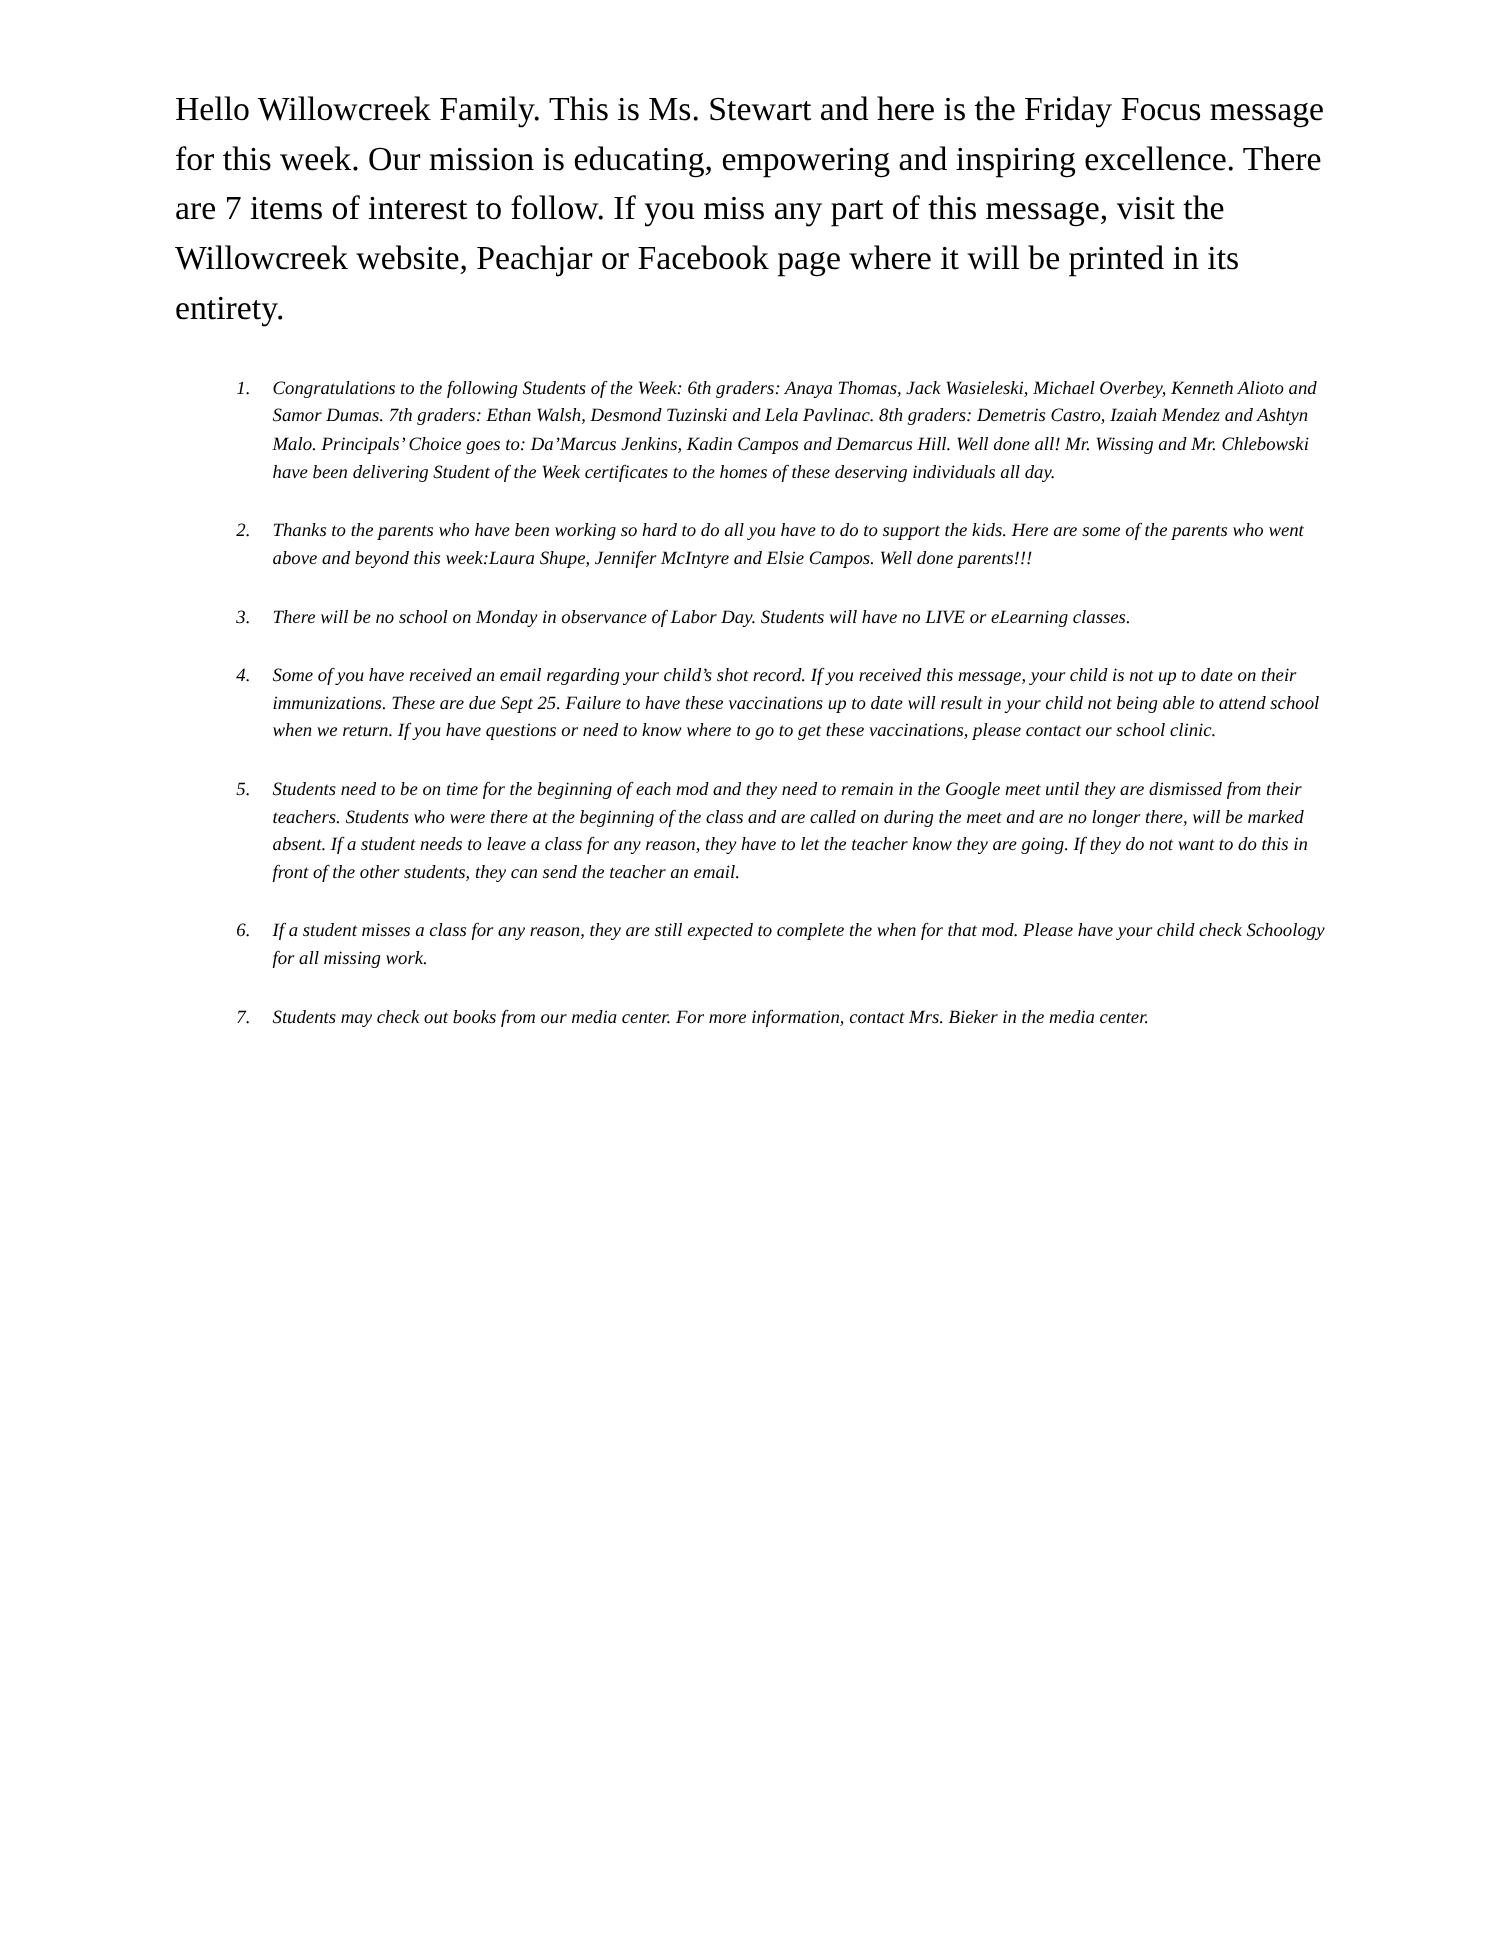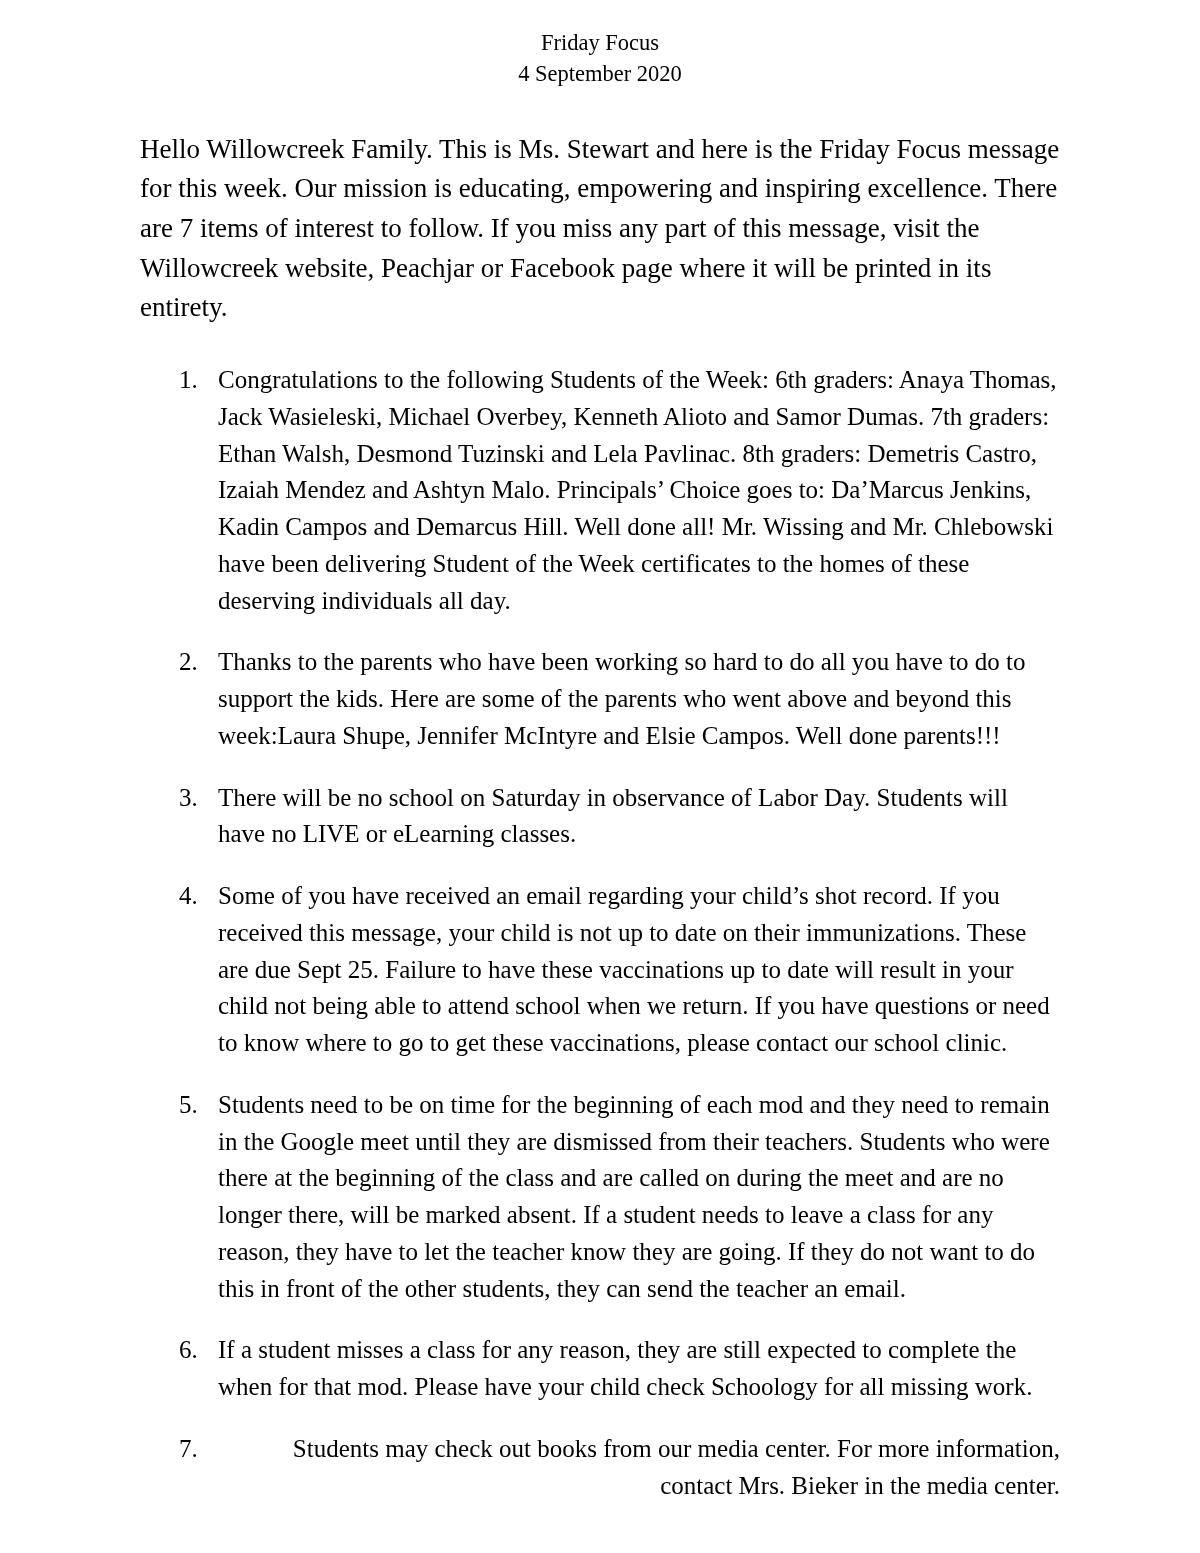--- a/index.html
+++ b/index.html
@@ -31,56 +31,52 @@
   }
   .intro {
     margin-top: 40px;
     font-size: 27px;
     line-height: 1.47;
     text-align: left;
   }
   ol.items {
     margin: 34px 0 0 0;
     padding-left: 64px;
-    font-size: 25px;
+    font-size: 15px;
     line-height: 1.47;
     list-style-position: outside;
+    font-style: italic;
   }
   ol.items > li {
     margin-bottom: 25px;
     padding-left: 14px;
   }
   ol.items > li:last-child {
     margin-bottom: 14px;
-    text-align: right;
   }
   .closing {
     margin-top: 54px;
     text-align: center;
     font-size: 23px;
     line-height: 1.47;
     padding-right: 60px;
   }
 </style>
 </head>
 <body>
 
 <div class="page">
 
-  <div class="doc-header">
-    <span class="title-line">Friday Focus</span>
-    <span class="title-line">4 September 2020</span>
-  </div>
 
   <p class="intro">Hello Willowcreek Family.  This is Ms. Stewart and here is the Friday Focus message for this week.  Our mission is educating, empowering and inspiring excellence. There are 7 items of interest to follow.   If you miss any part of this message, visit the Willowcreek website, Peachjar or Facebook page where it will be printed in its entirety.</p>
 
   <ol class="items">
     <li>Congratulations to the following Students of the Week:   6th graders:  Anaya Thomas, Jack Wasieleski, Michael Overbey, Kenneth Alioto and Samor Dumas.  7th graders: Ethan Walsh, Desmond Tuzinski and Lela Pavlinac.  8th graders:  Demetris Castro, Izaiah Mendez and Ashtyn Malo.  Principals’ Choice goes to: Da’Marcus Jenkins, Kadin Campos and Demarcus Hill.   Well done all!  Mr. Wissing and  Mr. Chlebowski have been delivering Student of the Week certificates to the homes of these deserving individuals all day.</li>
     <li>Thanks to the parents who have been working so hard to do all you have to do to support the kids.  Here are some of the parents who went above and beyond this week:Laura Shupe, Jennifer McIntyre and Elsie Campos.  Well done parents!!!</li>
-    <li>There will be no school on Saturday in observance of Labor Day.  Students will have no LIVE or eLearning classes.</li>
+    <li>There will be no school on Monday in observance of Labor Day.  Students will have no LIVE or eLearning classes.</li>
     <li>Some of you have received an email regarding your child’s shot record.  If you received this message, your child is not up to date on their immunizations.  These are due Sept 25.  Failure to have these vaccinations up to date will result in your child not being able to attend school when we return.  If you have questions or need to know where to go to get these vaccinations, please contact our school clinic.</li>
     <li>Students need to be on time for the beginning of each mod and they need to remain in the Google meet until they are dismissed from their teachers.  Students who were there at the beginning of the class and are called on during the meet and are no longer there, will be marked absent.  If a student needs to leave a class for any reason, they have to let the teacher know they are going.  If they do not want to do this in front of the other students, they can send the teacher an email.</li>
     <li>If a student misses a class for any reason, they are still expected to complete the when for that mod.  Please have your child check Schoology for all missing work.</li>
     <li>Students may check out books from our media center.  For more information, contact Mrs. Bieker in the media center.</li>
   </ol>
 
 
 </div>
 
 </body></html>

